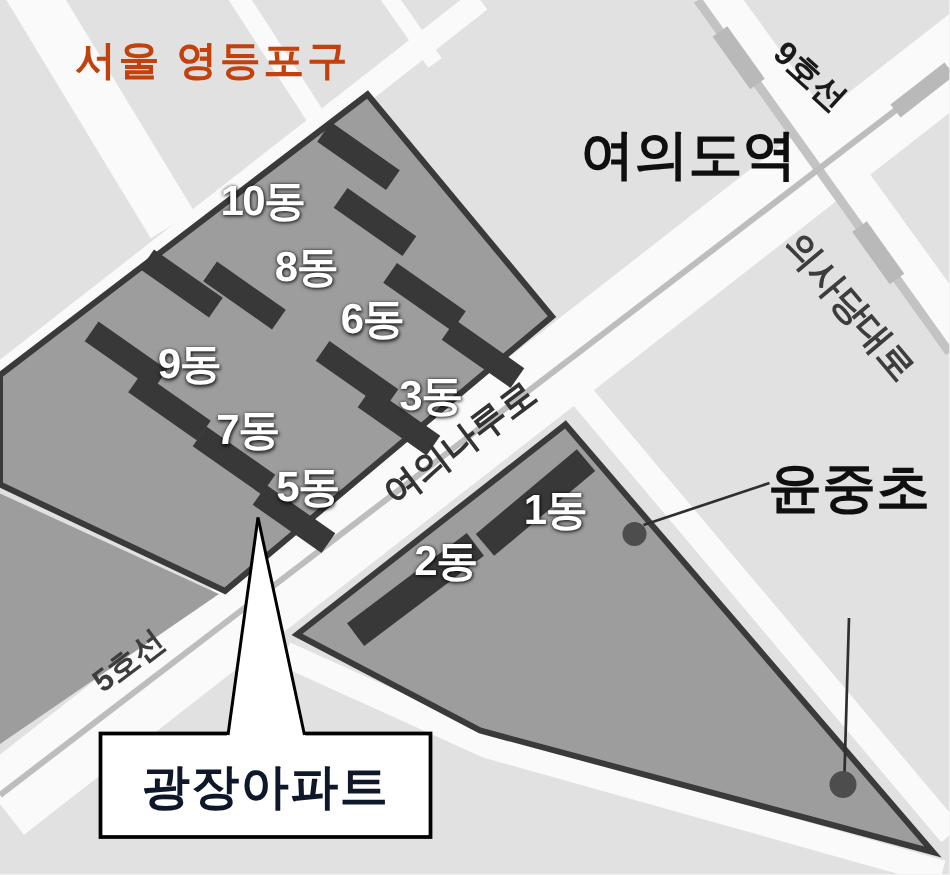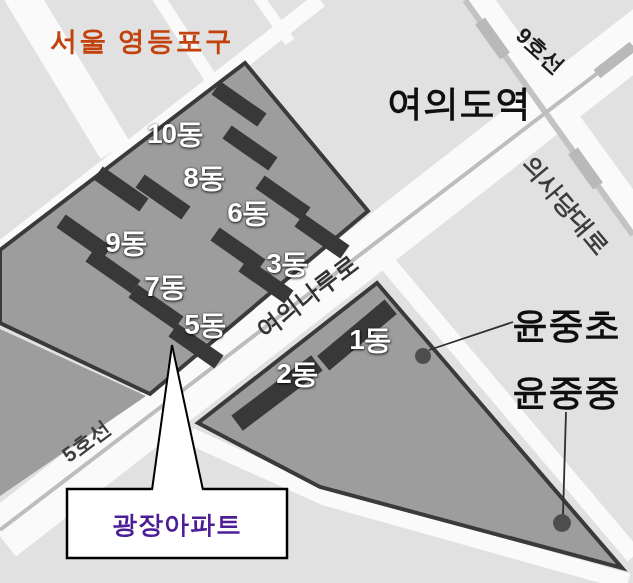--- a/index.html
+++ b/index.html
@@ -13,21 +13,21 @@
     position:absolute;font-weight:bold;white-space:nowrap;
     transform:translate(-50%,-50%);line-height:1;letter-spacing:0;
   }
   .title{font-size:27px;color:#c2410c;letter-spacing:2px;}
   .black{color:#0f0f0f;font-size:36px;}
   .roadlbl{color:#3a3a3a;}
   .bldg{
     font-size:28px;color:#ffffff;letter-spacing:-1px;
     text-shadow:0 1px 3px rgba(0,0,0,.6),0 0 2px rgba(0,0,0,.45),1px 1px 2px rgba(0,0,0,.4);
   }
-  .callout-text{font-size:25px;color:#4c1d95;letter-spacing:1px;}
+  .callout-text{font-size:32px;color:#0f172a;letter-spacing:1px;}
 </style>
 </head>
 <body>
 
 <div class="map">
   <svg width="633" height="583" viewBox="0 0 633 583">
 
     <rect x="0" y="0" width="633" height="583" fill="#e1e1e1"></rect>
 
     <g stroke="#fafafa" fill="none">
@@ -93,21 +93,20 @@
     </g>
   </svg>
 
   <div class="lbl title" style="left:142px;top:41px;">서울 영등포구</div>
   <div class="lbl black" style="left:459px;top:103px;">여의도역</div>
   <div class="lbl roadlbl" style="left:540px;top:51px;font-size:22px;color:#1a1a1a;transform:translate(-50%,-50%) rotate(42deg);">9호선</div>
   <div class="lbl roadlbl" style="left:566px;top:205px;font-size:24px;color:#3d3d3d;transform:translate(-50%,-50%) rotate(50deg);">의사당대로</div>
   <div class="lbl roadlbl" style="left:307px;top:296px;font-size:24px;color:#333333;transform:translate(-50%,-50%) rotate(-37deg);">여의나루로</div>
   <div class="lbl roadlbl" style="left:86px;top:441px;font-size:21px;color:#3d3d3d;transform:translate(-50%,-50%) rotate(-37deg);">5호선</div>
   <div class="lbl black" style="left:566px;top:325px;text-align:center;">윤중초</div>
-  <div class="lbl black" style="left:566px;top:392px;">윤중중</div>
   <div class="lbl callout-text" style="left:177px;top:524px;">광장아파트</div>
 
   <div class="lbl bldg" style="left:175px;top:134px;">10동</div>
   <div class="lbl bldg" style="left:204px;top:178px;">8동</div>
   <div class="lbl bldg" style="left:248px;top:213px;">6동</div>
   <div class="lbl bldg" style="left:287px;top:264px;">3동</div>
   <div class="lbl bldg" style="left:126px;top:243px;">9동</div>
   <div class="lbl bldg" style="left:165px;top:287px;">7동</div>
   <div class="lbl bldg" style="left:205px;top:325px;text-align:right;">5동</div>
   <div class="lbl bldg" style="left:370px;top:340px;">1동</div>

